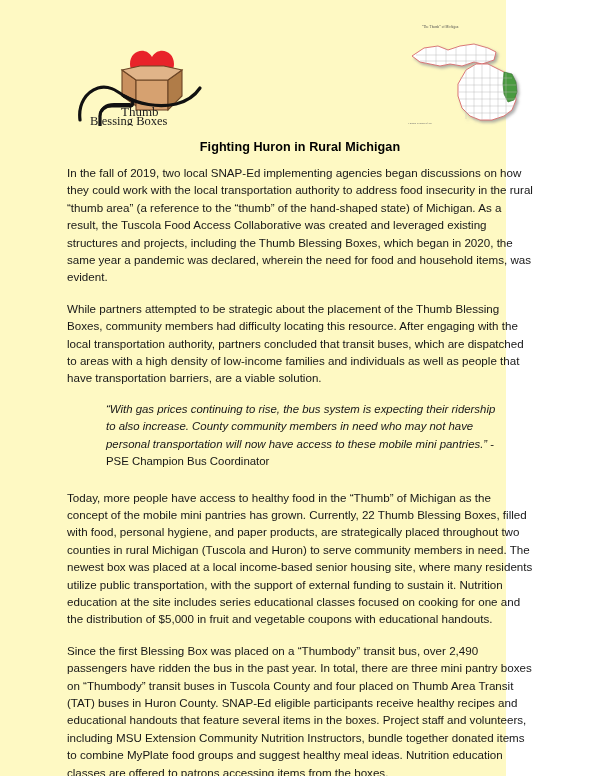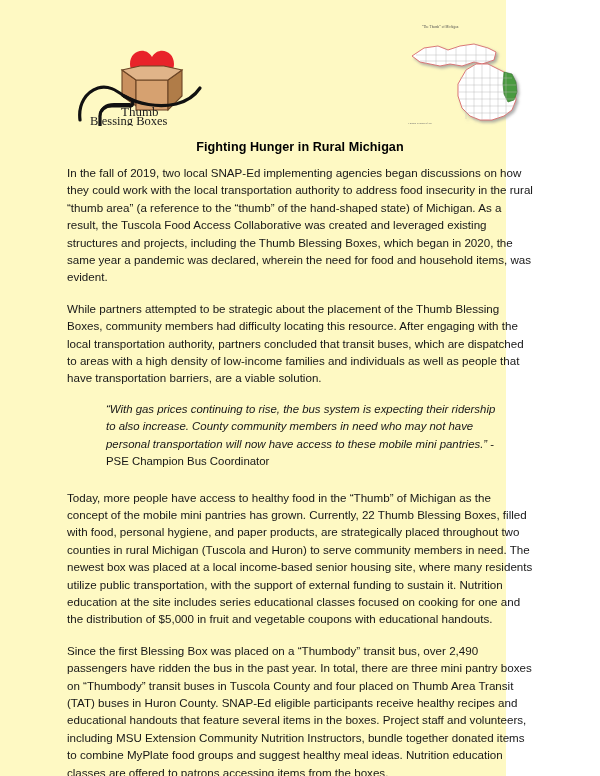--- a/index.html
+++ b/index.html
@@ -164,21 +164,21 @@
             <path d="M12 33 H90 M16 39 H88"></path>
             <path d="M22 26 V42 M32 24 V43 M42 27 V42 M52 25 V44 M62 23 V43 M72 22 V41 M82 25 V41"></path>
           </g>
         </g>
       </svg>
       <div class="map-caption-bottom">Thumb Region of MI</div>
     </div>
 
   </div>
 
-  <h1 class="doc-title">Fighting Hunger in Rural Michigan</h1>
+  <h1 class="doc-title">Fighting Huron in Rural Michigan</h1>
 
   <div class="body-col">
     <p class="para">In the fall of 2019, two local SNAP-Ed implementing agencies began discussions on how they could work with the local transportation authority to address food insecurity in the rural “thumb area” (a reference to the “thumb” of the hand-shaped state) of Michigan. As a result, the Tuscola Food Access Collaborative was created and leveraged existing structures and projects, including the Thumb Blessing Boxes, which began in 2020, the same year a pandemic was declared, wherein the need for food and household items, was evident.</p>
     <p class="para">While partners attempted to be strategic about the placement of the Thumb Blessing Boxes, community members had difficulty locating this resource. After engaging with the local transportation authority, partners concluded that transit buses, which are dispatched to areas with a high density of low-income families and individuals as well as people that have transportation barriers, are a viable solution.</p>
 
     <blockquote class="quote">
       <span class="q-text">“With gas prices continuing to rise, the bus system is expecting their ridership to also increase. County community members in need who may not have personal transportation will now have access to these mobile mini pantries.”</span><span class="q-attrib"> - PSE Champion Bus Coordinator</span>
     </blockquote>
 
     <p class="para">Today, more people have access to healthy food in the “Thumb” of Michigan as the concept of the mobile mini pantries has grown. Currently, 22 Thumb Blessing Boxes, filled with food, personal hygiene, and paper products, are strategically placed throughout two counties in rural Michigan (Tuscola and Huron) to serve community members in need. The newest box was placed at a local income-based senior housing site, where many residents utilize public transportation, with the support of external funding to sustain it. Nutrition education at the site includes series educational classes focused on cooking for one and the distribution of $5,000 in fruit and vegetable coupons with educational handouts.</p>

